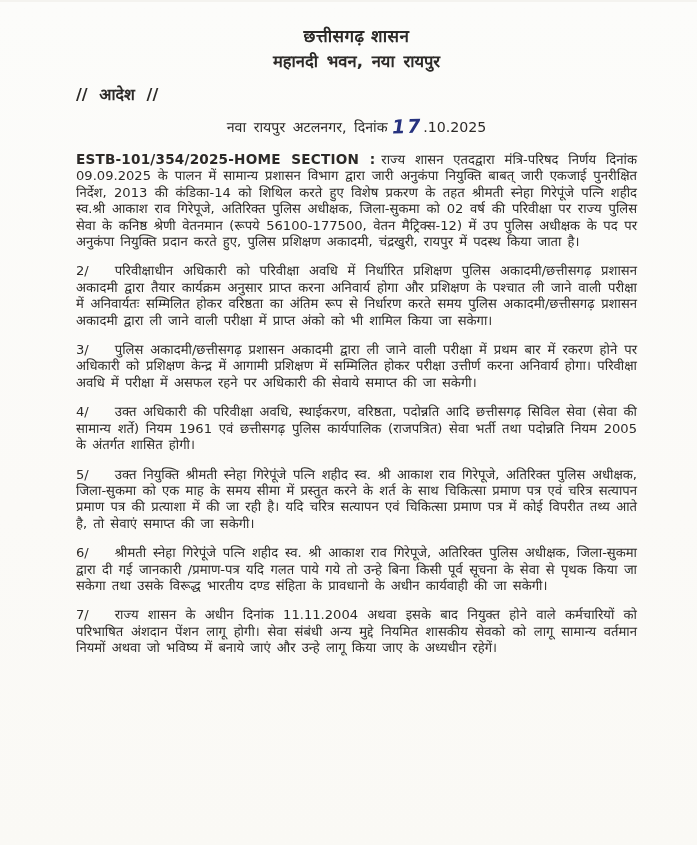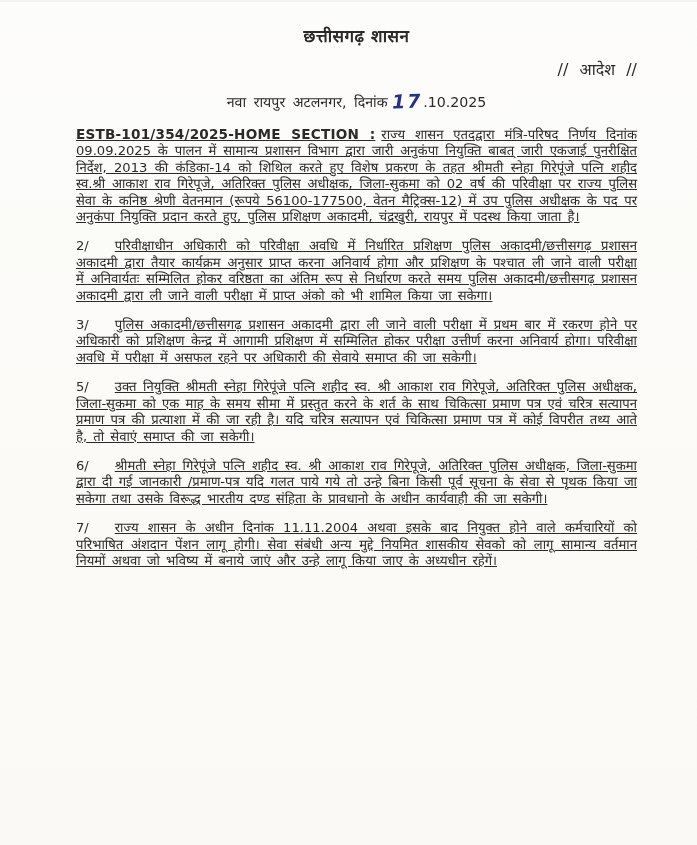--- a/index.html
+++ b/index.html
@@ -21,23 +21,23 @@
   }
   .doc-header { text-align: center; }
   .hdr-line { margin: 0 0 2px 0; font-weight: bold; }
   .hdr-line.l1 { font-size: 17px; letter-spacing: 0.5px; }
   .hdr-line.l2 { font-size: 16.5px; word-spacing: 4px; }
   .hdr-line.l3 { font-size: 15.5px; }
   .hdr-line.l4 { font-size: 16.5px; word-spacing: 3px; }
   .order-title {
     margin-top: 11px;
     font-size: 16px;
-    font-weight: normal;
+    font-weight: bold;
     word-spacing: 6px;
-    text-align: right;
+    text-align: left;
   }
   .date-line {
     margin-top: 9px;
     font-size: 14.2px;
     text-align: center;
     word-spacing: 3px;
   }
   .handwritten-day {
     display: inline-block;
     color: #27337f;
@@ -48,21 +48,20 @@
     letter-spacing: 2px;
     margin: 0 1px 0 4px;
   }
   .body-text { margin-top: 15px; }
   .para {
     margin: 0 0 13px 0;
     font-size: 13.1px;
     line-height: 16.4px;
     text-align: justify;
     word-spacing: 2px;
-    text-decoration: underline;
   }
   .para:last-child { margin-bottom: 0; }
   .ref-label {
     font-weight: bold;
     font-size: 13.6px;
     letter-spacing: 0.2px;
     margin-right: 6px;
     white-space: nowrap;
   }
   .para-num {
@@ -70,32 +69,34 @@
     margin-right: 26px;
   }
 </style>
 </head>
 <body>
 
 <div class="page">
 
   <div class="doc-header">
     <div class="hdr-line l1">छत्तीसगढ़ शासन</div>
+    <div class="hdr-line l4">महानदी भवन, नया रायपुर</div>
     <div class="order-title">// आदेश //</div>
     <div class="date-line"><span>नवा रायपुर अटलनगर, दिनांक</span><span class="handwritten-day">17</span><span>.10.2025</span></div>
   </div>
 
   <div class="body-text">
 
     <p class="para"><span class="ref-label">ESTB-101/354/2025-HOME SECTION :</span><span>राज्य शासन एतदद्वारा मंत्रि-परिषद निर्णय दिनांक 09.09.2025 के पालन में सामान्य प्रशासन विभाग द्वारा जारी अनुकंपा नियुक्ति बाबत् जारी एकजाई पुनरीक्षित निर्देश, 2013 की कंडिका-14 को शिथिल करते हुए विशेष प्रकरण के तहत श्रीमती स्नेहा गिरेपूंजे पत्नि शहीद स्व.श्री आकाश राव गिरेपूजे, अतिरिक्त पुलिस अधीक्षक, जिला-सुकमा को 02 वर्ष की परिवीक्षा पर राज्य पुलिस सेवा के कनिष्ठ श्रेणी वेतनमान (रूपये 56100-177500, वेतन मैट्रिक्स-12) में उप पुलिस अधीक्षक के पद पर अनुकंपा नियुक्ति प्रदान करते हुए, पुलिस प्रशिक्षण अकादमी, चंद्रखुरी, रायपुर में पदस्थ किया जाता है।</span></p>
 
     <p class="para"><span class="para-num">2/</span><span>परिवीक्षाधीन अधिकारी को परिवीक्षा अवधि में निर्धारित प्रशिक्षण पुलिस अकादमी/छत्तीसगढ़ प्रशासन अकादमी द्वारा तैयार कार्यक्रम अनुसार प्राप्त करना अनिवार्य होगा और प्रशिक्षण के पश्चात ली जाने वाली परीक्षा में अनिवार्यतः सम्मिलित होकर वरिष्ठता का अंतिम रूप से निर्धारण करते समय पुलिस अकादमी/छत्तीसगढ़ प्रशासन अकादमी द्वारा ली जाने वाली परीक्षा में प्राप्त अंको को भी शामिल किया जा सकेगा।</span></p>
 
     <p class="para"><span class="para-num">3/</span><span>पुलिस अकादमी/छत्तीसगढ़ प्रशासन अकादमी द्वारा ली जाने वाली परीक्षा में प्रथम बार में रकरण होने पर अधिकारी को प्रशिक्षण केन्द्र में आगामी प्रशिक्षण में सम्मिलित होकर परीक्षा उत्तीर्ण करना अनिवार्य होगा। परिवीक्षा अवधि में परीक्षा में असफल रहने पर अधिकारी की सेवाये समाप्त की जा सकेगी।</span></p>
 
+    <p class="para"><span class="para-num">4/</span><span>उक्त अधिकारी की परिवीक्षा अवधि, स्थाईकरण, वरिष्ठता, पदोन्नति आदि छत्तीसगढ़ सिविल सेवा (सेवा की सामान्य शर्ते) नियम 1961 एवं छत्तीसगढ़ पुलिस कार्यपालिक (राजपत्रित) सेवा भर्ती तथा पदोन्नति नियम 2005 के अंतर्गत शासित होगी।</span></p>
 
     <p class="para"><span class="para-num">5/</span><span>उक्त नियुक्ति श्रीमती स्नेहा गिरेपूंजे पत्नि शहीद स्व. श्री आकाश राव गिरेपूजे, अतिरिक्त पुलिस अधीक्षक, जिला-सुकमा को एक माह के समय सीमा में प्रस्तुत करने के शर्त के साथ चिकित्सा प्रमाण पत्र एवं चरित्र सत्यापन प्रमाण पत्र की प्रत्याशा में की जा रही है। यदि चरित्र सत्यापन एवं चिकित्सा प्रमाण पत्र में कोई विपरीत तथ्य आते है, तो सेवाएं समाप्त की जा सकेगी।</span></p>
 
     <p class="para"><span class="para-num">6/</span><span>श्रीमती स्नेहा गिरेपूंजे पत्नि शहीद स्व. श्री आकाश राव गिरेपूजे, अतिरिक्त पुलिस अधीक्षक, जिला-सुकमा द्वारा दी गई जानकारी /प्रमाण-पत्र यदि गलत पाये गये तो उन्हे बिना किसी पूर्व सूचना के सेवा से पृथक किया जा सकेगा तथा उसके विरूद्ध भारतीय दण्ड संहिता के प्रावधानो के अधीन कार्यवाही की जा सकेगी।</span></p>
 
     <p class="para"><span class="para-num">7/</span><span>राज्य शासन के अधीन दिनांक 11.11.2004 अथवा इसके बाद नियुक्त होने वाले कर्मचारियों को परिभाषित अंशदान पेंशन लागू होगी। सेवा संबंधी अन्य मुद्दे नियमित शासकीय सेवको को लागू सामान्य वर्तमान नियमों अथवा जो भविष्य में बनाये जाएं और उन्हे लागू किया जाए के अध्यधीन रहेगें।</span></p>
 
   </div>
 </div>
 

